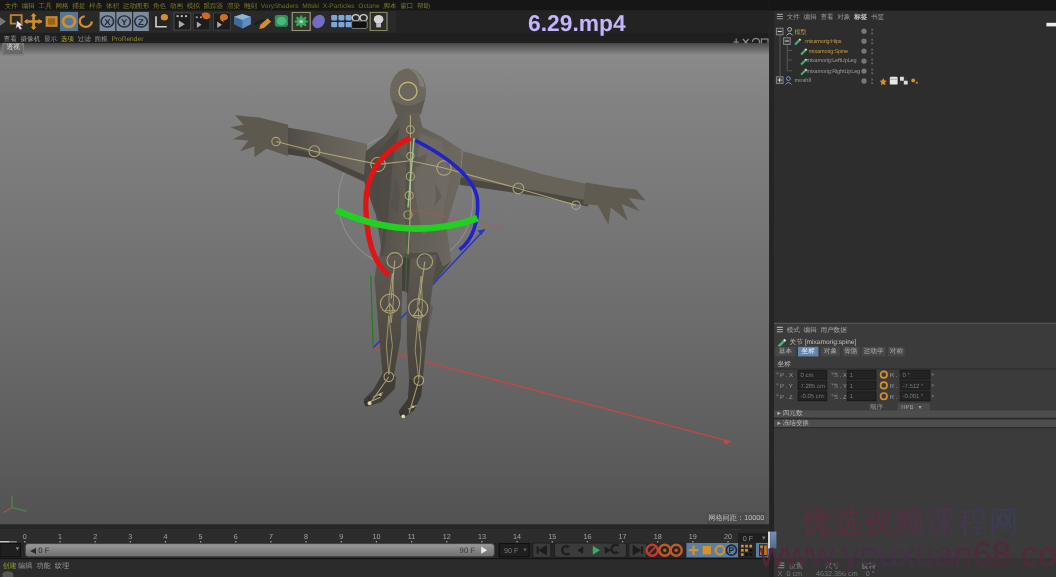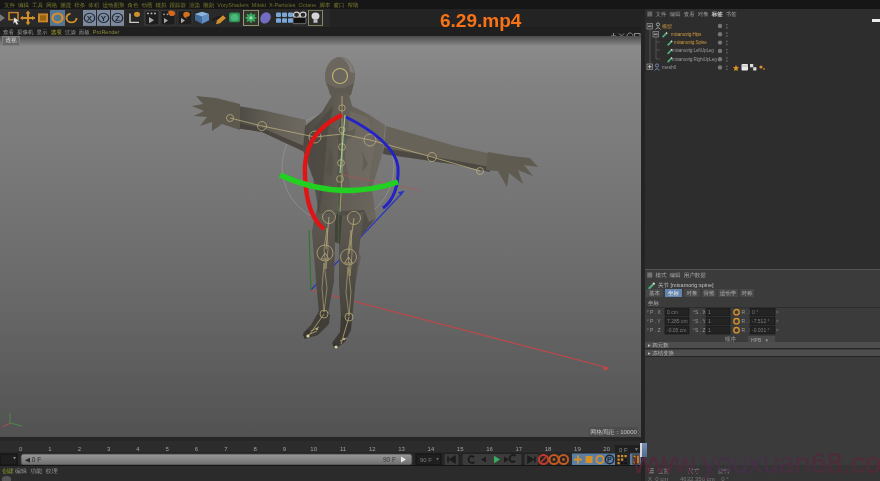--- a/index.html
+++ b/index.html
@@ -99,21 +99,21 @@
     <circle cx="296.5" cy="5.5" r="3" fill="none" stroke="#cfcfcf" stroke-width="1.2"></circle>
     <circle cx="303" cy="5.5" r="3" fill="none" stroke="#cfcfcf" stroke-width="1.2"></circle>
     <rect x="293" y="8.5" width="13" height="7" rx="1" fill="#111" stroke="#888" stroke-width="0.8"></rect>
 
     <rect x="308.5" y="0.5" width="14" height="17" fill="#2c2c2c" stroke="#8a8a60" stroke-width="1"></rect>
     <circle cx="315.5" cy="7" r="4" fill="#d4d4d4"></circle>
     <rect x="313.5" y="10.5" width="4" height="4" fill="#bdbdbd"></rect>
   </svg>
   </div>
 
-  <div class="abs txt" style="left:440px;top:9.5px;font-size:19px;font-weight:bold;color:#f97316;z-index:50;">6.29.mp4</div>
+  <div class="abs txt" style="left:440px;top:9.5px;font-size:19px;font-weight:bold;color:#c4b5fd;z-index:50;">6.29.mp4</div>
 
   <div class="abs" style="left:0;top:27px;width:641px;height:9px;background:#1f1f1f;"></div>
   <div class="abs txt" style="left:3px;top:28.8px;font-size:5.5px;color:#989898;">查看&nbsp;&nbsp;摄像机&nbsp;&nbsp;显示&nbsp;&nbsp;<span style="color:#a8a832">选项</span>&nbsp;&nbsp;过滤&nbsp;&nbsp;面板&nbsp;&nbsp;<span style="color:#8a8a3a">ProRender</span></div>
 
   <div id="vpnav" class="abs" style="left:610px;top:27px;width:31px;height:9px;">
   <svg width="31" height="9">
     <g stroke="#8a8a8a" stroke-width="1" fill="none">
       <path d="M3.5,1 v6 M1,4 h5"></path>
       <path d="M9,6.5 l5,-5 M9,1.5 l5,5"></path>
       <path d="M17,4 a3,3 0 1 1 2,2.8"></path>
@@ -497,16 +497,18 @@
     <div class="abs" style="left:0;top:81px;width:235px;height:6px;background:#4d4d4d;border-bottom:1px solid #262626;font-size:5.5px;color:#b8b8b8;line-height:6px;"><span style="margin-left:3px;">▸ 冻结变换</span></div>
   </div>
   <div class="abs" style="left:645px;top:465px;width:235px;height:16px;background:#353535;"></div>
 
   <div class="abs txt" style="left:648px;top:467px;font-size:6px;color:#8a8a8a;">☰&nbsp; 位置&nbsp;&nbsp;&nbsp;&nbsp;&nbsp;&nbsp;&nbsp;&nbsp;&nbsp;&nbsp;&nbsp;尺寸&nbsp;&nbsp;&nbsp;&nbsp;&nbsp;&nbsp;&nbsp;&nbsp;&nbsp;&nbsp;&nbsp;旋转</div>
   <div class="abs txt" style="left:648px;top:476px;font-size:6px;color:#777;">X&nbsp; 0 cm&nbsp;&nbsp;&nbsp;&nbsp;&nbsp;&nbsp;&nbsp;4632.356 cm&nbsp;&nbsp;&nbsp;&nbsp;0 °</div>
 
   <div class="abs" style="left:640px;top:443px;width:2px;height:14px;background:#d8d8d8;"></div>
   <div class="abs" style="left:642px;top:443px;width:5px;height:14px;background:linear-gradient(180deg,#7690ba,#516a8e);"></div>
 
+  <div class="abs txt" id="wm1" style="left:668px;top:417.5px;font-size:25px;letter-spacing:1px;
+     background:linear-gradient(90deg,#68293a,#5e2b42 40%,#36405e);-webkit-background-clip:text;color:transparent;opacity:0.88;">优选视频课程网</div>
   <div class="abs txt" id="wm2" style="left:633px;top:446.5px;font-size:28.8px;
      background:linear-gradient(90deg,#572636,#45304c 40%,#53283a 75%,#5e2a36);-webkit-background-clip:text;color:transparent;opacity:0.9;">www.youxuan68.com</div>
 
 </div>
 
 </body></html>

